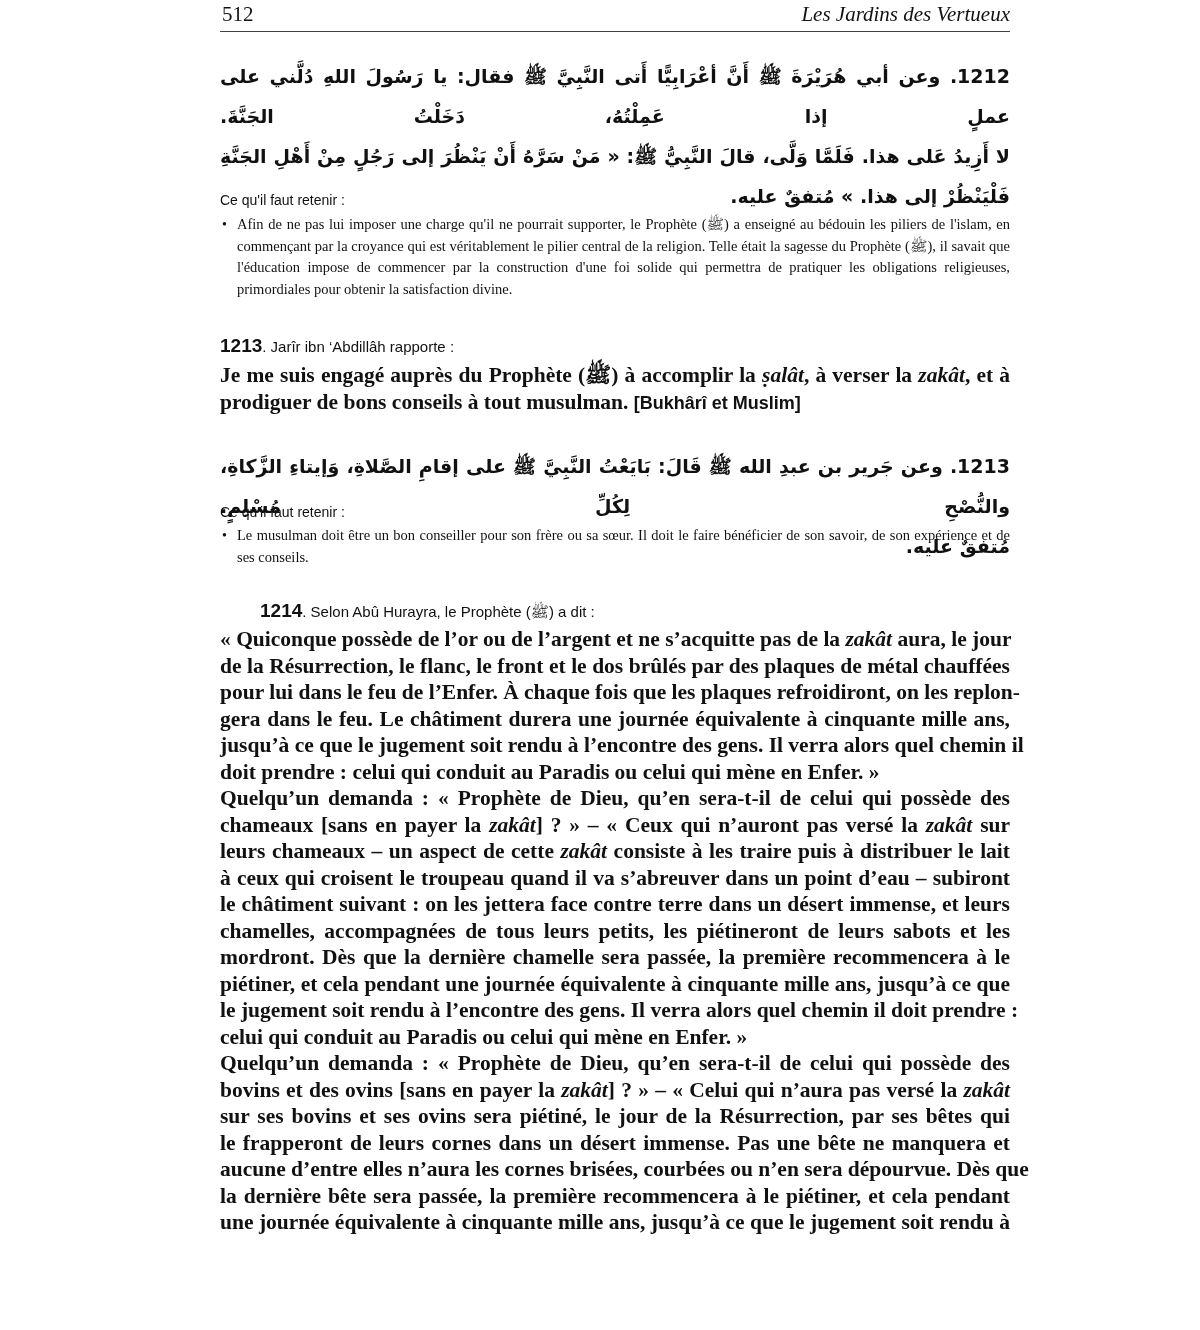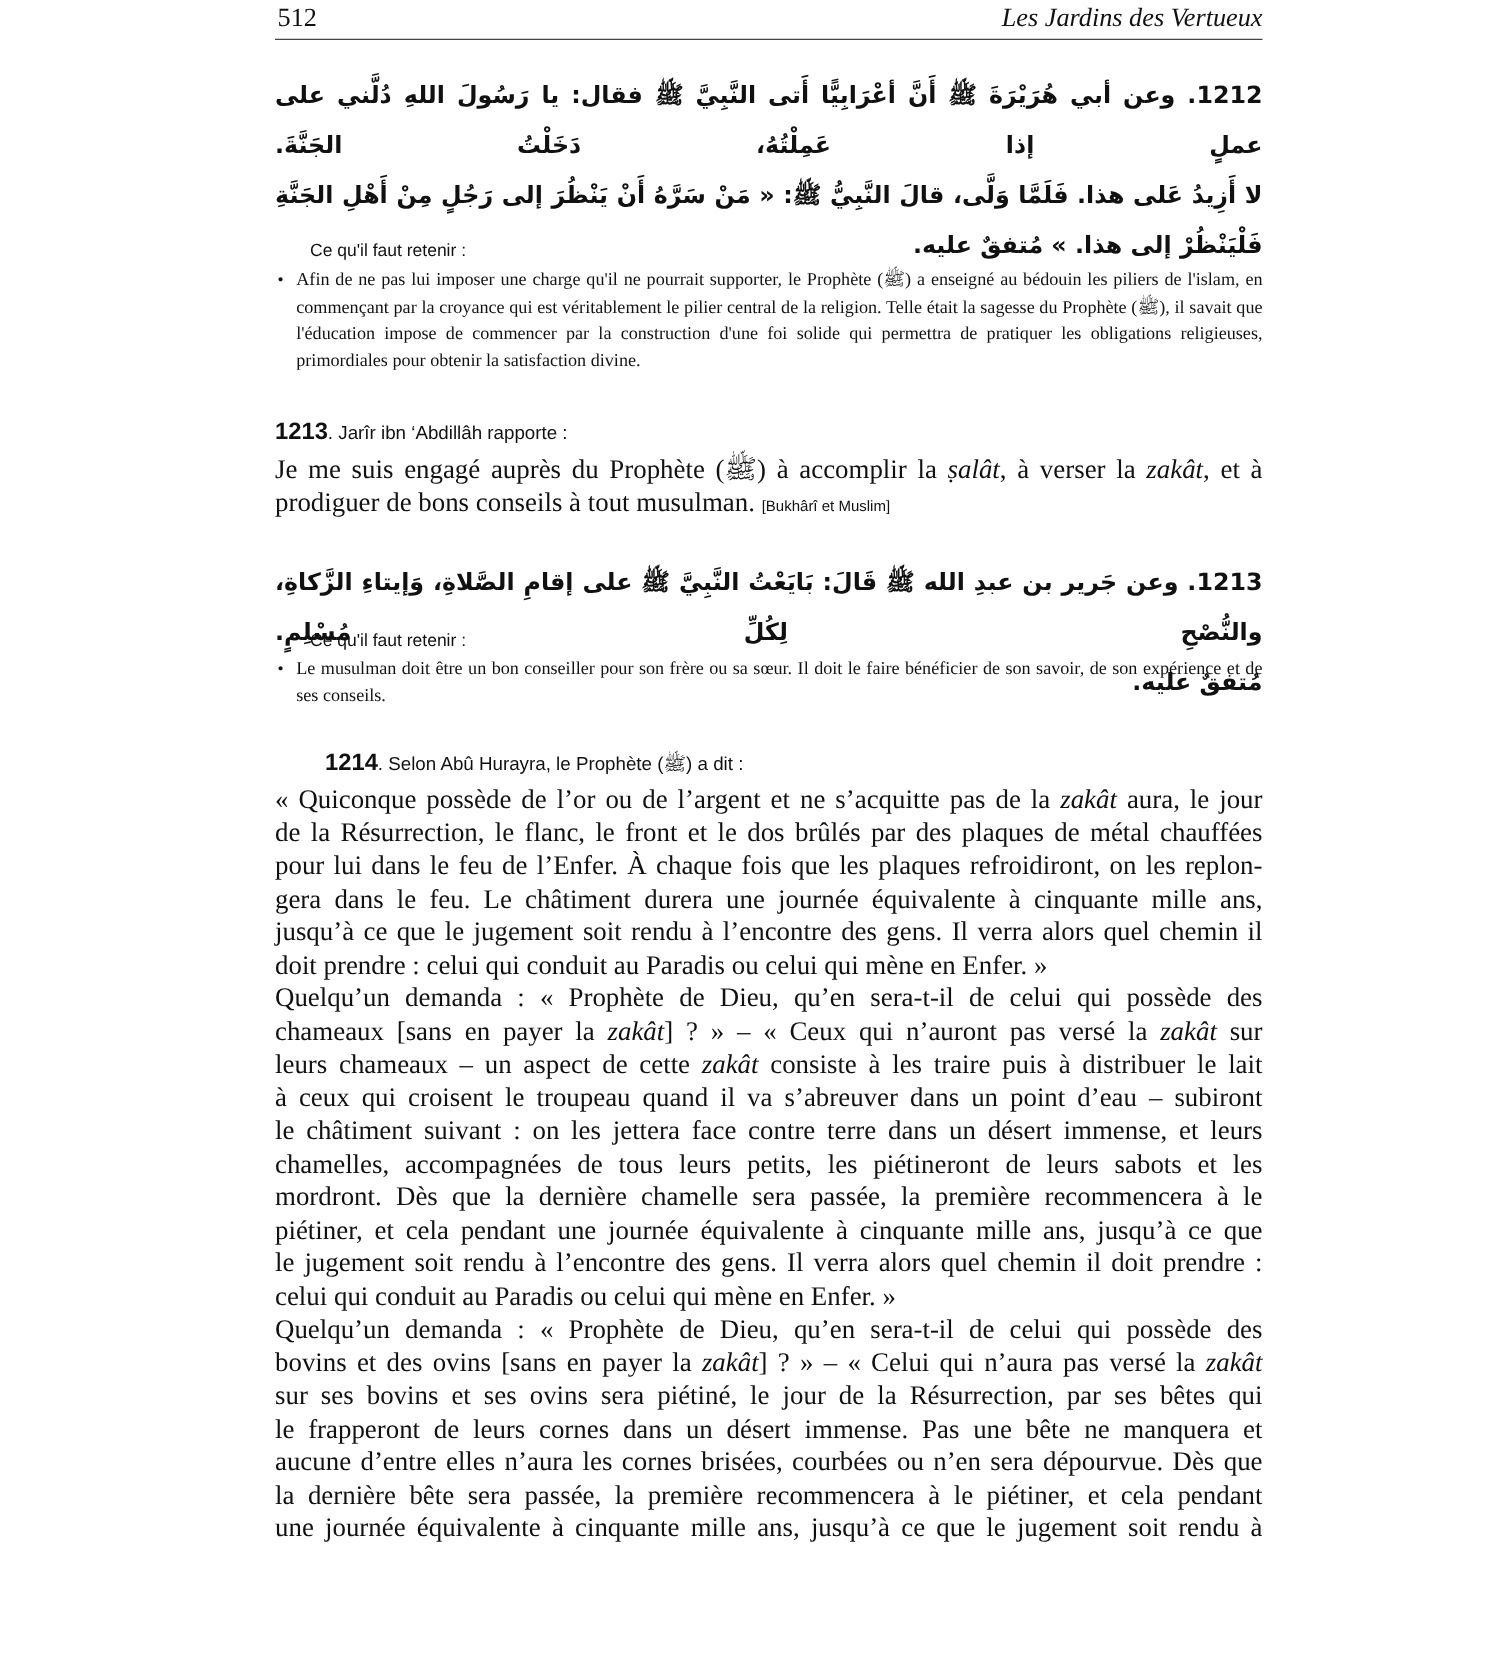--- a/index.html
+++ b/index.html
@@ -6,33 +6,33 @@
   body { width: 1200px; height: 1330px; position: relative; overflow: hidden; color: #111; }
   .page { position: absolute; left: 220px; top: 0; width: 790px; }
   .header { position: absolute; left: 0; top: 2px; width: 790px; height: 28px; font-family: "Liberation Serif", serif; text-align: center; }
   .page-num { position: absolute; left: 2px; top: 0; font-size: 21px; }
   .book-title { position: absolute; right: 0; top: 0; font-size: 21px; font-style: italic; }
   .rule { position: absolute; left: 0; top: 31px; width: 790px; height: 1px; background: #444; }
 
   .arabic { position: absolute; left: 0; width: 790px; direction: rtl; text-align: justify; text-align-last: right; font-family: "DejaVu Sans", sans-serif; font-size: 19px; font-weight: bold; line-height: 40px; }
   .arabic .ln { display: block; text-align-last: justify; }
   .arabic .ln.last { text-align-last: right; }
-  .retain-label { position: absolute; left: 0; font-family: "Liberation Sans", sans-serif; font-size: 14px; margin-left: 28px; }
+  .retain-label { position: absolute; left: 0; font-family: "Liberation Sans", sans-serif; font-size: 14px; }
   .bullet-block { position: absolute; left: 0; width: 790px; font-family: "Liberation Serif", serif; font-size: 14.5px; line-height: 21.5px; }
   .bullet-block .dot { position: absolute; left: 2px; top: 0; font-size: 14px; }
   .bullet-block .txt { margin-left: 17px; text-align: justify; display: block; }
 
   .hadith-head { position: absolute; left: 0; font-family: "Liberation Sans", sans-serif; font-size: 15px; }
   .hadith-head .num { font-weight: bold; font-size: 19px; }
 
-  .body-text { position: absolute; left: 0; width: 790px; font-family: "Liberation Serif", serif; font-size: 21.5px; line-height: 26.5px; text-align: justify; }
+  .body-text { position: absolute; left: 0; width: 790px; font-family: "Liberation Serif", serif; font-size: 21.5px; line-height: 26.5px; text-align: justify; font-weight: bold; }
   .body-text .ln { display: block; text-align-last: justify; white-space: nowrap; }
   .body-text .ln.last { text-align-last: left; }
   .body-text i { font-style: italic; }
-  .source { font-family: "Liberation Sans", sans-serif; font-size: 12px; }
+  .source { font-family: "Liberation Sans", sans-serif; font-size: 18px; }
 </style>
 </head>
 <body>
 
 <div class="page">
   <div class="header">
     <span class="page-num">512</span>
     <span class="book-title">Les Jardins des Vertueux</span>
   </div>
   <div class="rule"></div>

